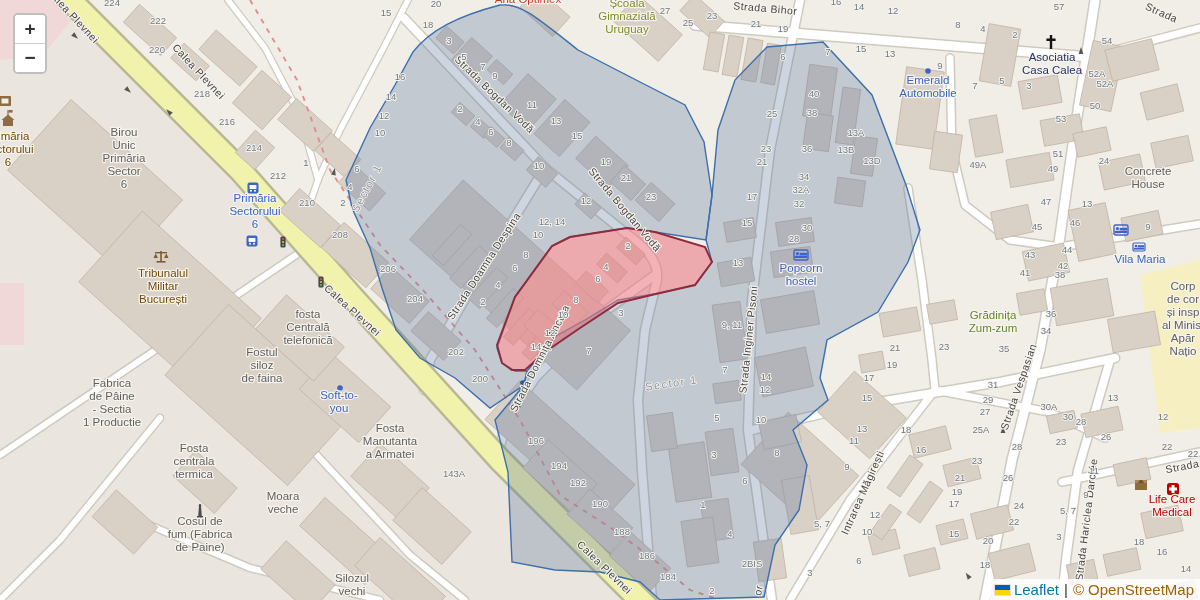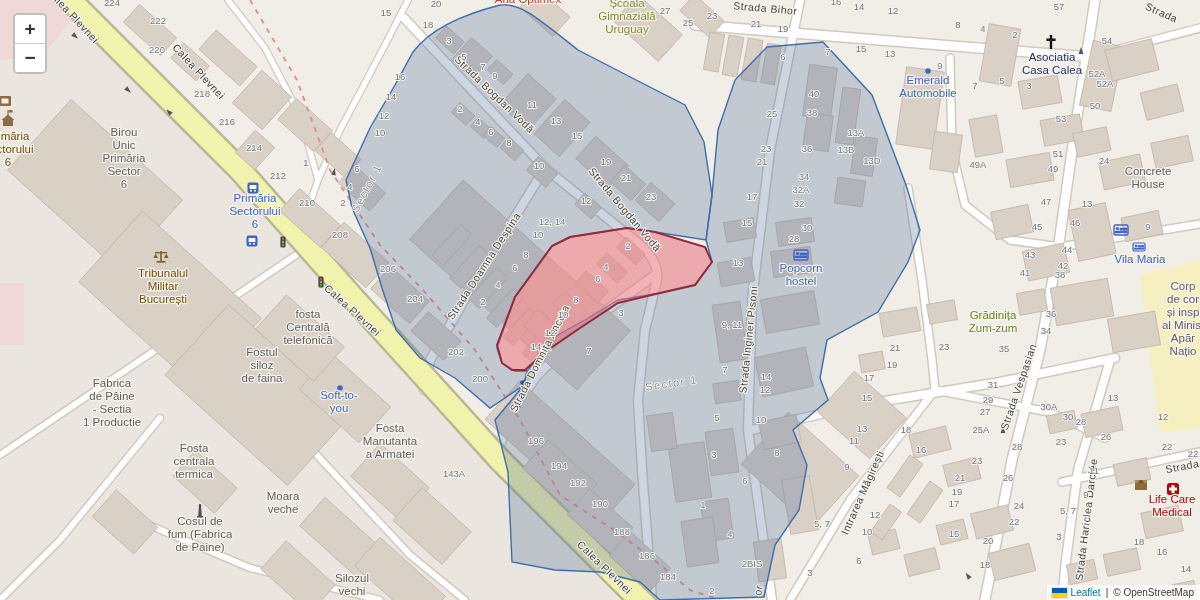--- a/index.html
+++ b/index.html
@@ -14,24 +14,24 @@
   .area{font-size:11px;fill:#8d949b;letter-spacing:1.5px;stroke-width:1.6px;}
   .poi{font-size:11.5px;stroke-width:2.4px;}
   
   .zoom-ctl{position:absolute;left:13px;top:13px;width:30px;background:#fff;
     border:2px solid rgba(0,0,0,.25);border-radius:5px;overflow:hidden;z-index:20;}
   .zoom-ctl button{display:block;width:100%;height:28px;border:0;background:#fff;
     font:bold 19px/26px "Liberation Sans",sans-serif;color:#333;cursor:pointer;padding:0;}
   .zoom-ctl .divider{height:1px;background:#ccc;}
   
   .attribution{position:absolute;right:0;bottom:0;background:rgba(255,255,255,.82);
-    padding:2px 6px 2px 5px;font-size:10px;color:#333;z-index:20;display:flex;
+    padding:2px 6px 2px 5px;font-size:15px;color:#333;z-index:20;display:flex;
     align-items:center;gap:4px;white-space:nowrap;}
   .attribution a{text-decoration:none;color:#0078A8;cursor:pointer;}
-  .attribution .osm{color:#404040;}
+  .attribution .osm{color:#a16207;}
   .attribution .sep{color:#333;margin:0 1px;}
   .flag{display:inline-block;width:15px;height:10px;position:relative;
     box-shadow:0 0 0 1px rgba(0,0,0,.1);}
   .flag .f-top,.flag .f-bot{position:absolute;left:0;width:100%;height:50%;display:block;}
   .flag .f-top{top:0;background:#005BBB;}
   .flag .f-bot{bottom:0;background:#FFD500;}
 </style>
 </head>
 <body>
 

